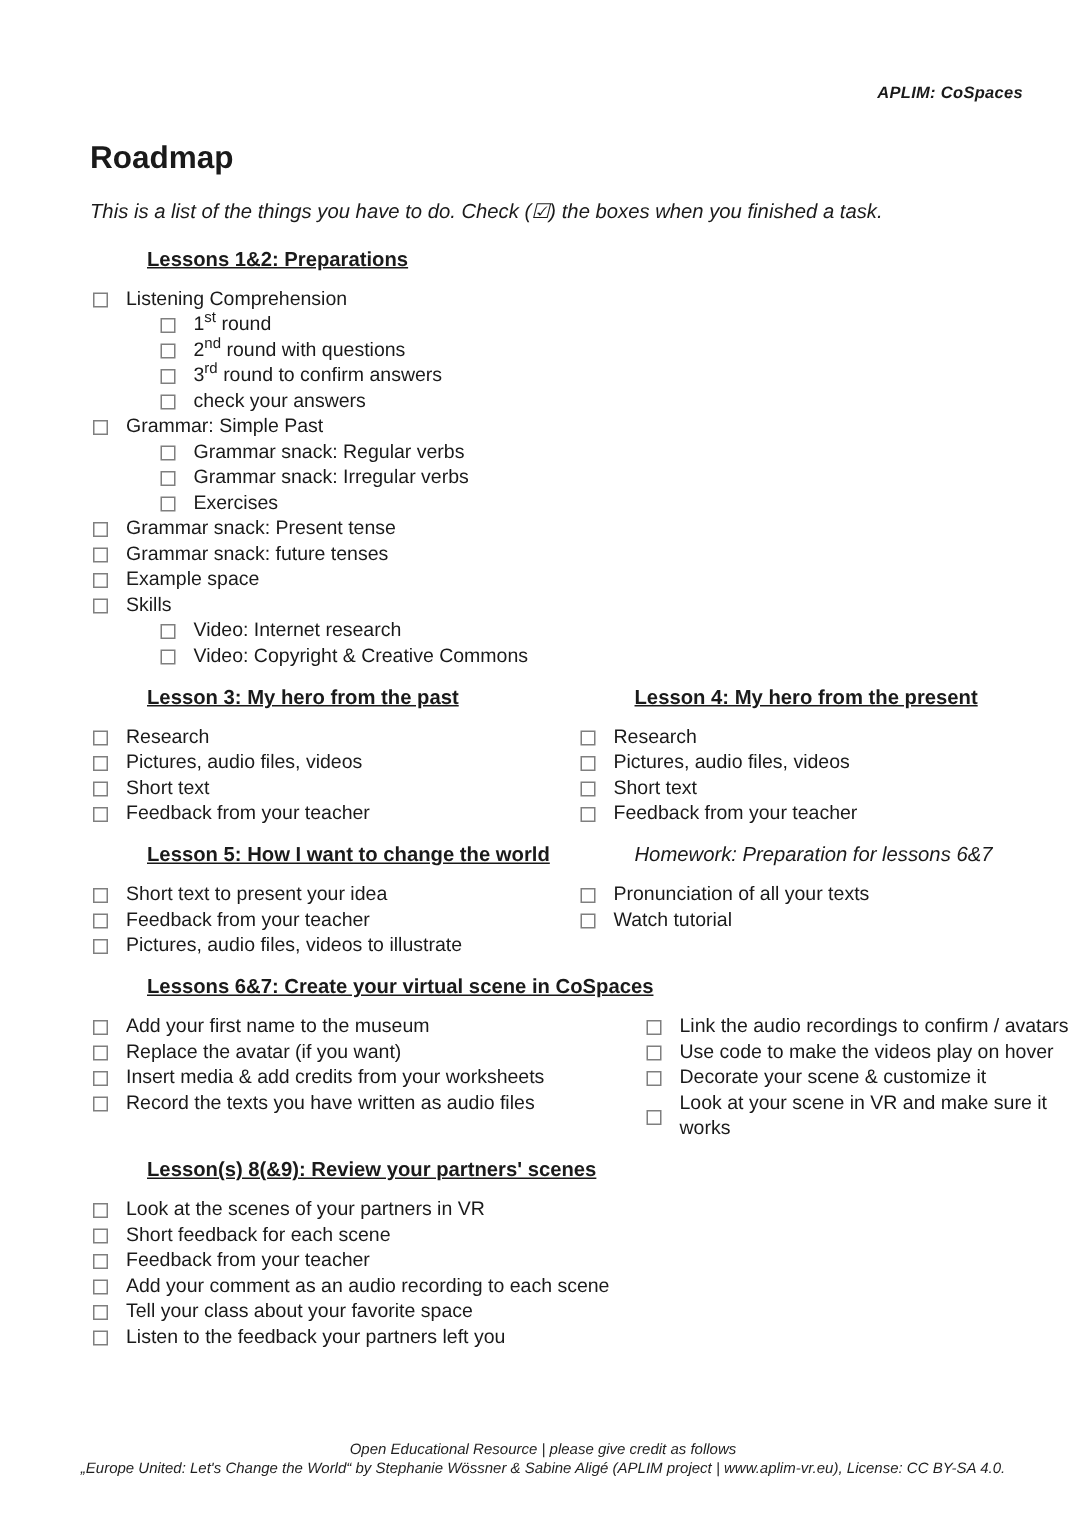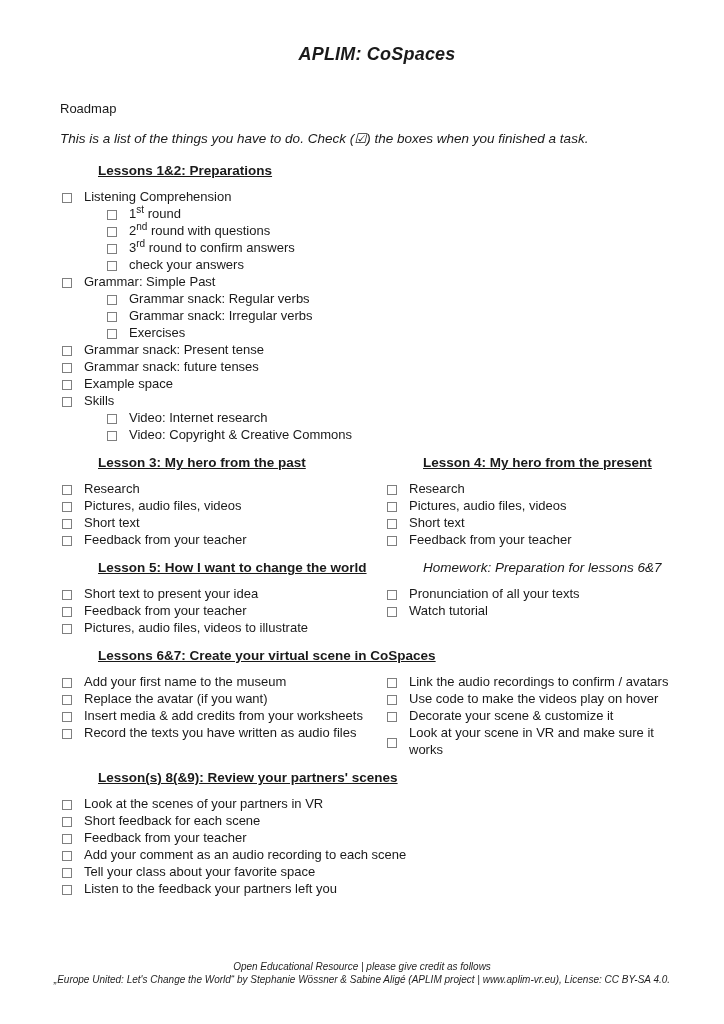--- a/index.html
+++ b/index.html
@@ -10,31 +10,31 @@
     font-family: "Liberation Sans", sans-serif;
     color: #1a1a1a;
     overflow: hidden;
   }
   .page {
     position: relative;
     width: 724px; height: 1024px;
     padding: 44px 30px 0 60px;
   }
   .doc-title {
-    text-align: center;
-    font-size: 18px;
+    text-align: right;
+    font-size: 11px;
     font-weight: bold;
     font-style: italic;
     letter-spacing: 0.2px;
-    margin: 0;
+    margin: 12px;
   }
   .roadmap {
-    font-size: 13px;
-    font-weight: normal;
-    margin: 36px 0 0 0;
+    font-size: 21px;
+    font-weight: bold;
+    margin: 26px 0 0 0;
   }
   .instruction {
     font-size: 13.5px;
     font-style: italic;
     margin: 14px 0 12px 0;
   }
   #sections-grid {
     margin-top: 17px;
     display: grid;
     grid-template-columns: 325px 1fr;
@@ -55,20 +55,21 @@
   .sec-heading.italic {
     text-decoration: none;
     font-weight: normal;
     font-style: italic;
   }
   .cols.two {
     display: grid;
     grid-template-columns: 325px 1fr;
     column-gap: 0;
     align-items: start;
+    gap: 44px;
   }
   .check-item {
     display: flex;
     align-items: center;
     font-size: 13px;
     line-height: 17px;
     white-space: nowrap;
   }
   .check-item.indent-1 { margin-left: 45px; }
   .checkbox {

